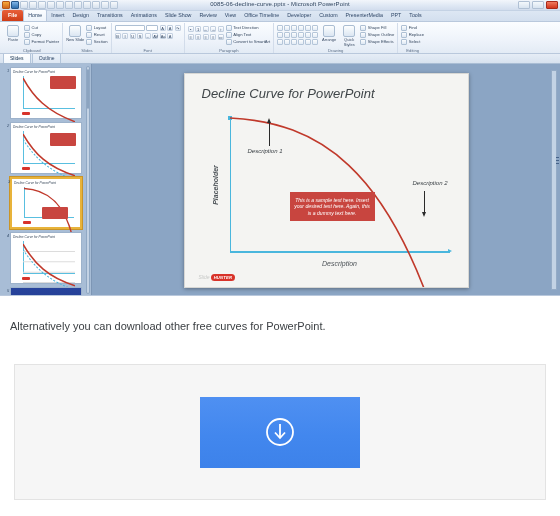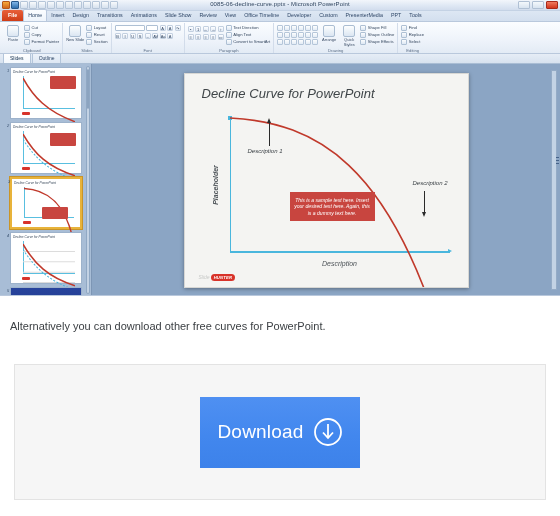--- a/index.html
+++ b/index.html
@@ -607,21 +607,20 @@
 
   </div>
 </div>
 
 <div class="page-body">
 
   <p class="para">Alternatively you can download other free curves for PowerPoint.</p>
 
   <div class="dlpanel">
     <div class="dlbtn">
-      <span class="lbl">Download</span>
       <svg width="30" height="30" viewBox="0 0 30 30">
         <circle cx="15" cy="15" r="13" fill="none" stroke="#ffffff" stroke-width="1.8"></circle>
         <line x1="15" y1="7" x2="15" y2="20" stroke="#ffffff" stroke-width="1.8"></line>
         <polyline points="10,15.5 15,21 20,15.5" fill="none" stroke="#ffffff" stroke-width="1.8"></polyline>
       </svg>
     </div>
   </div>
 
 </div>
 

